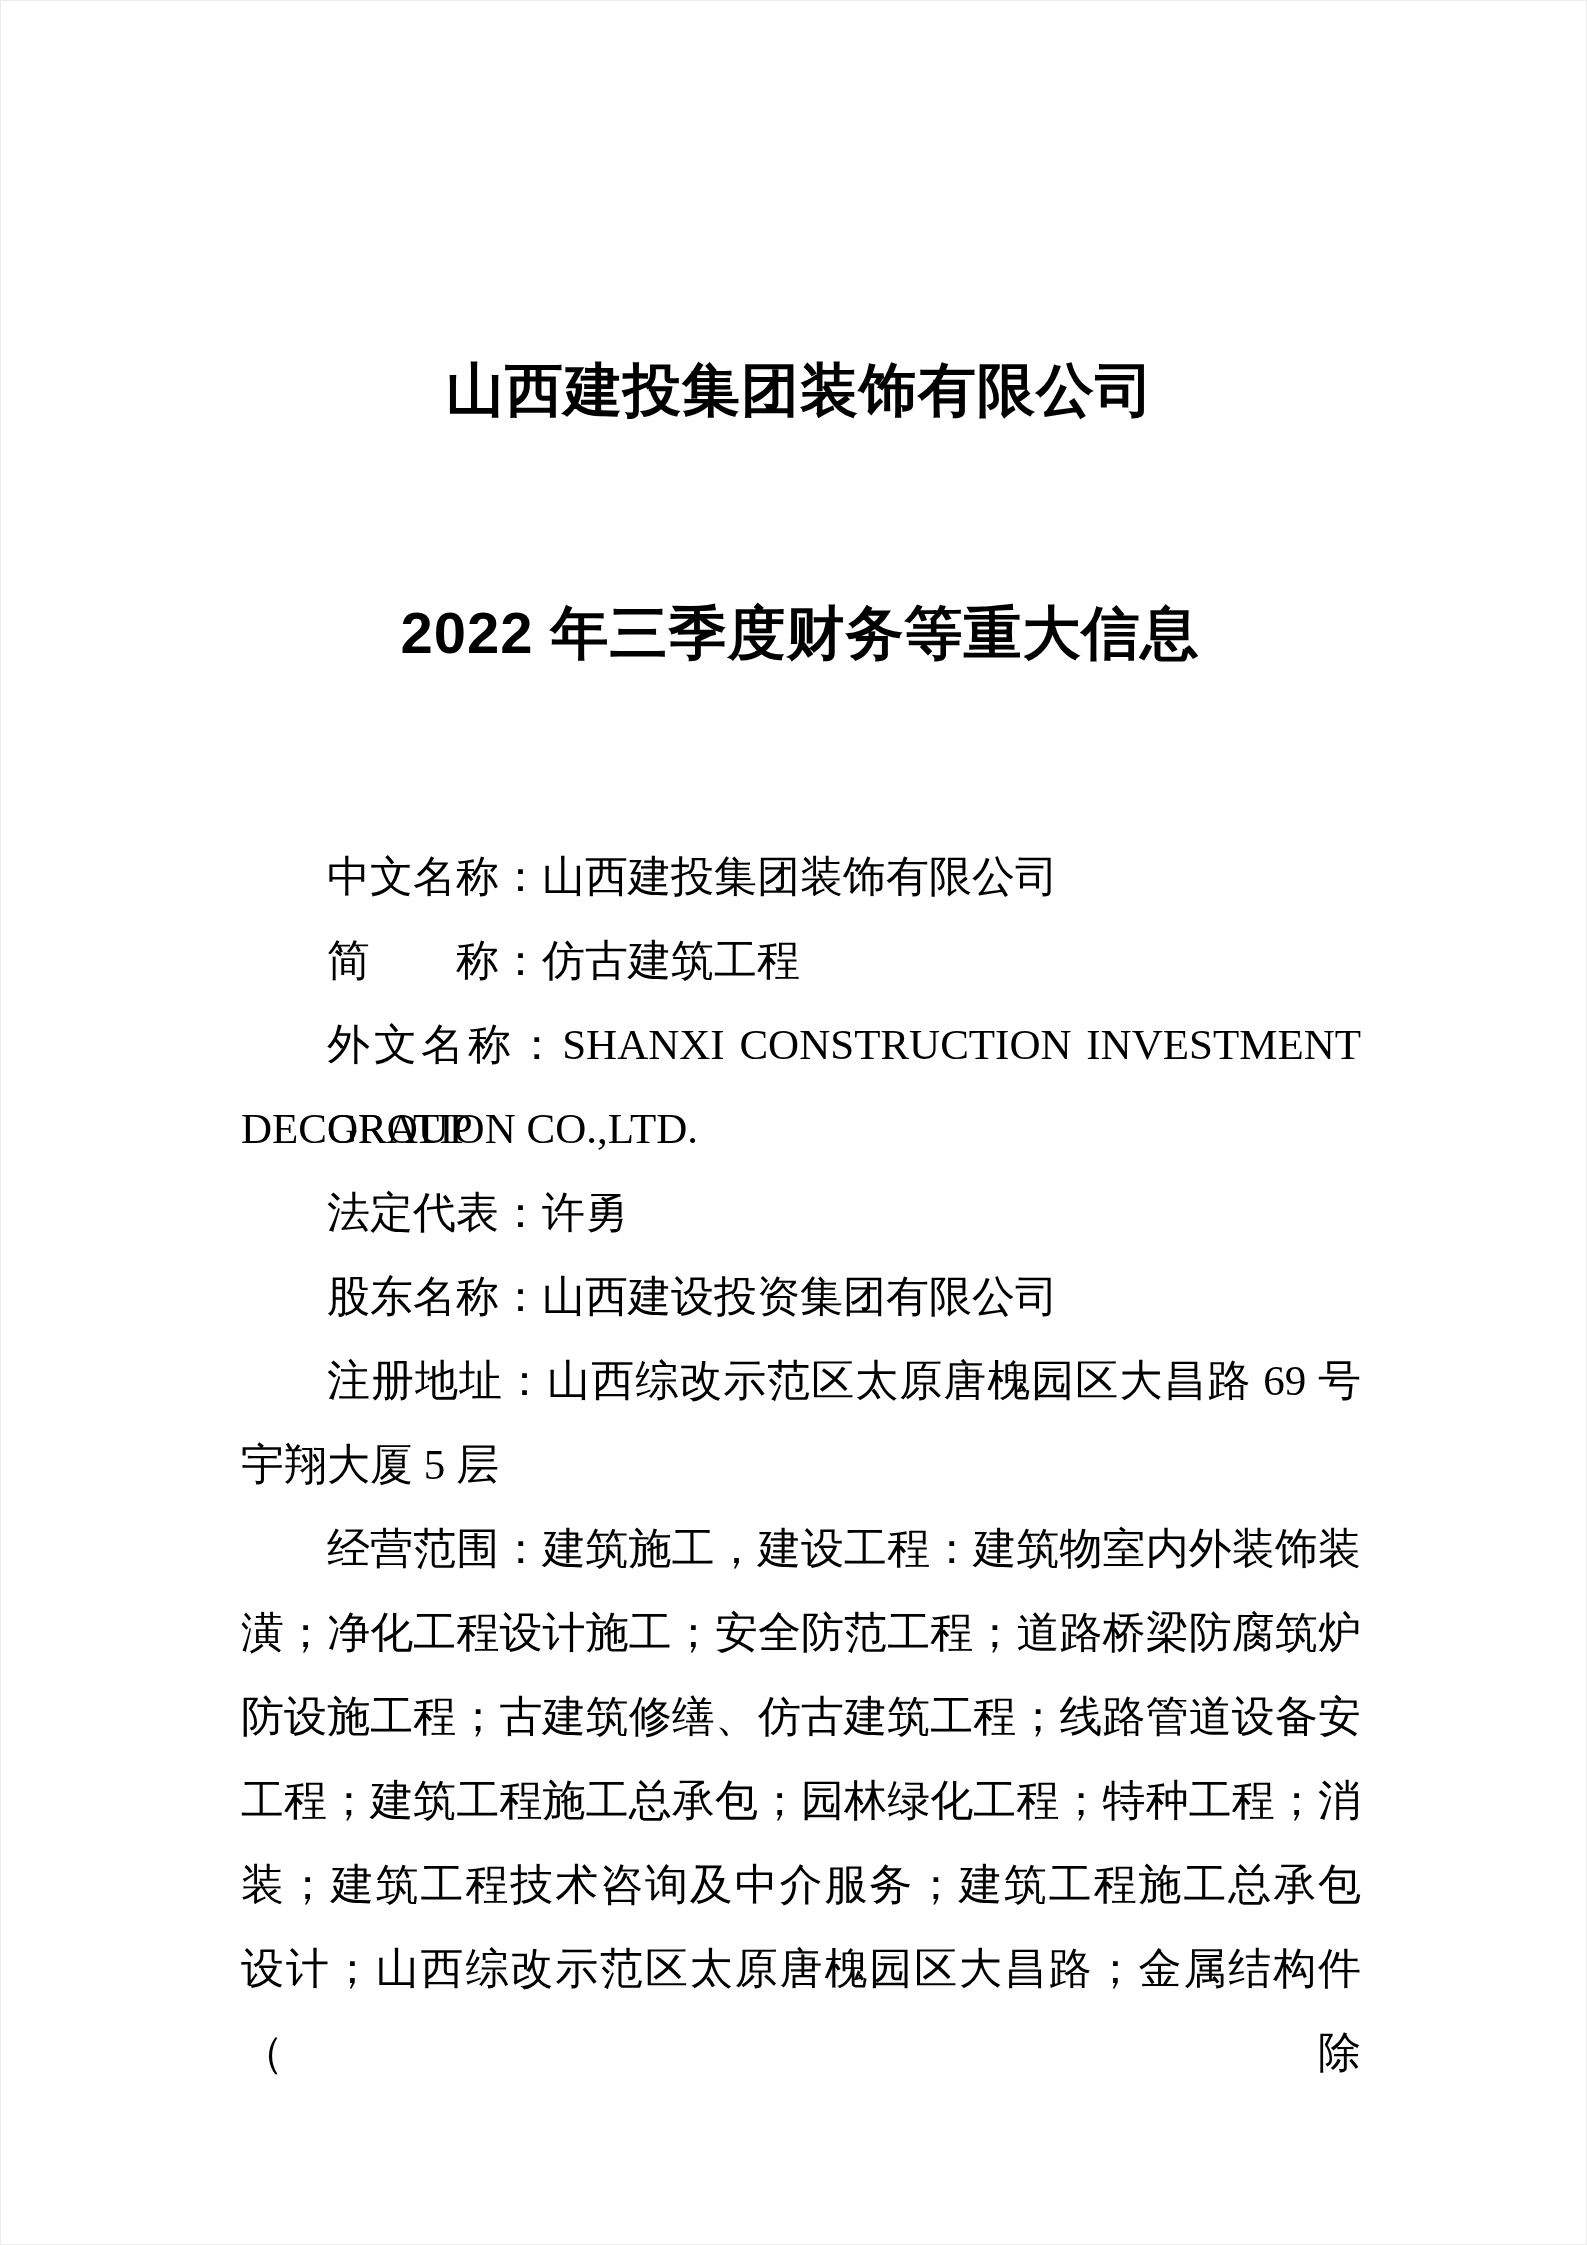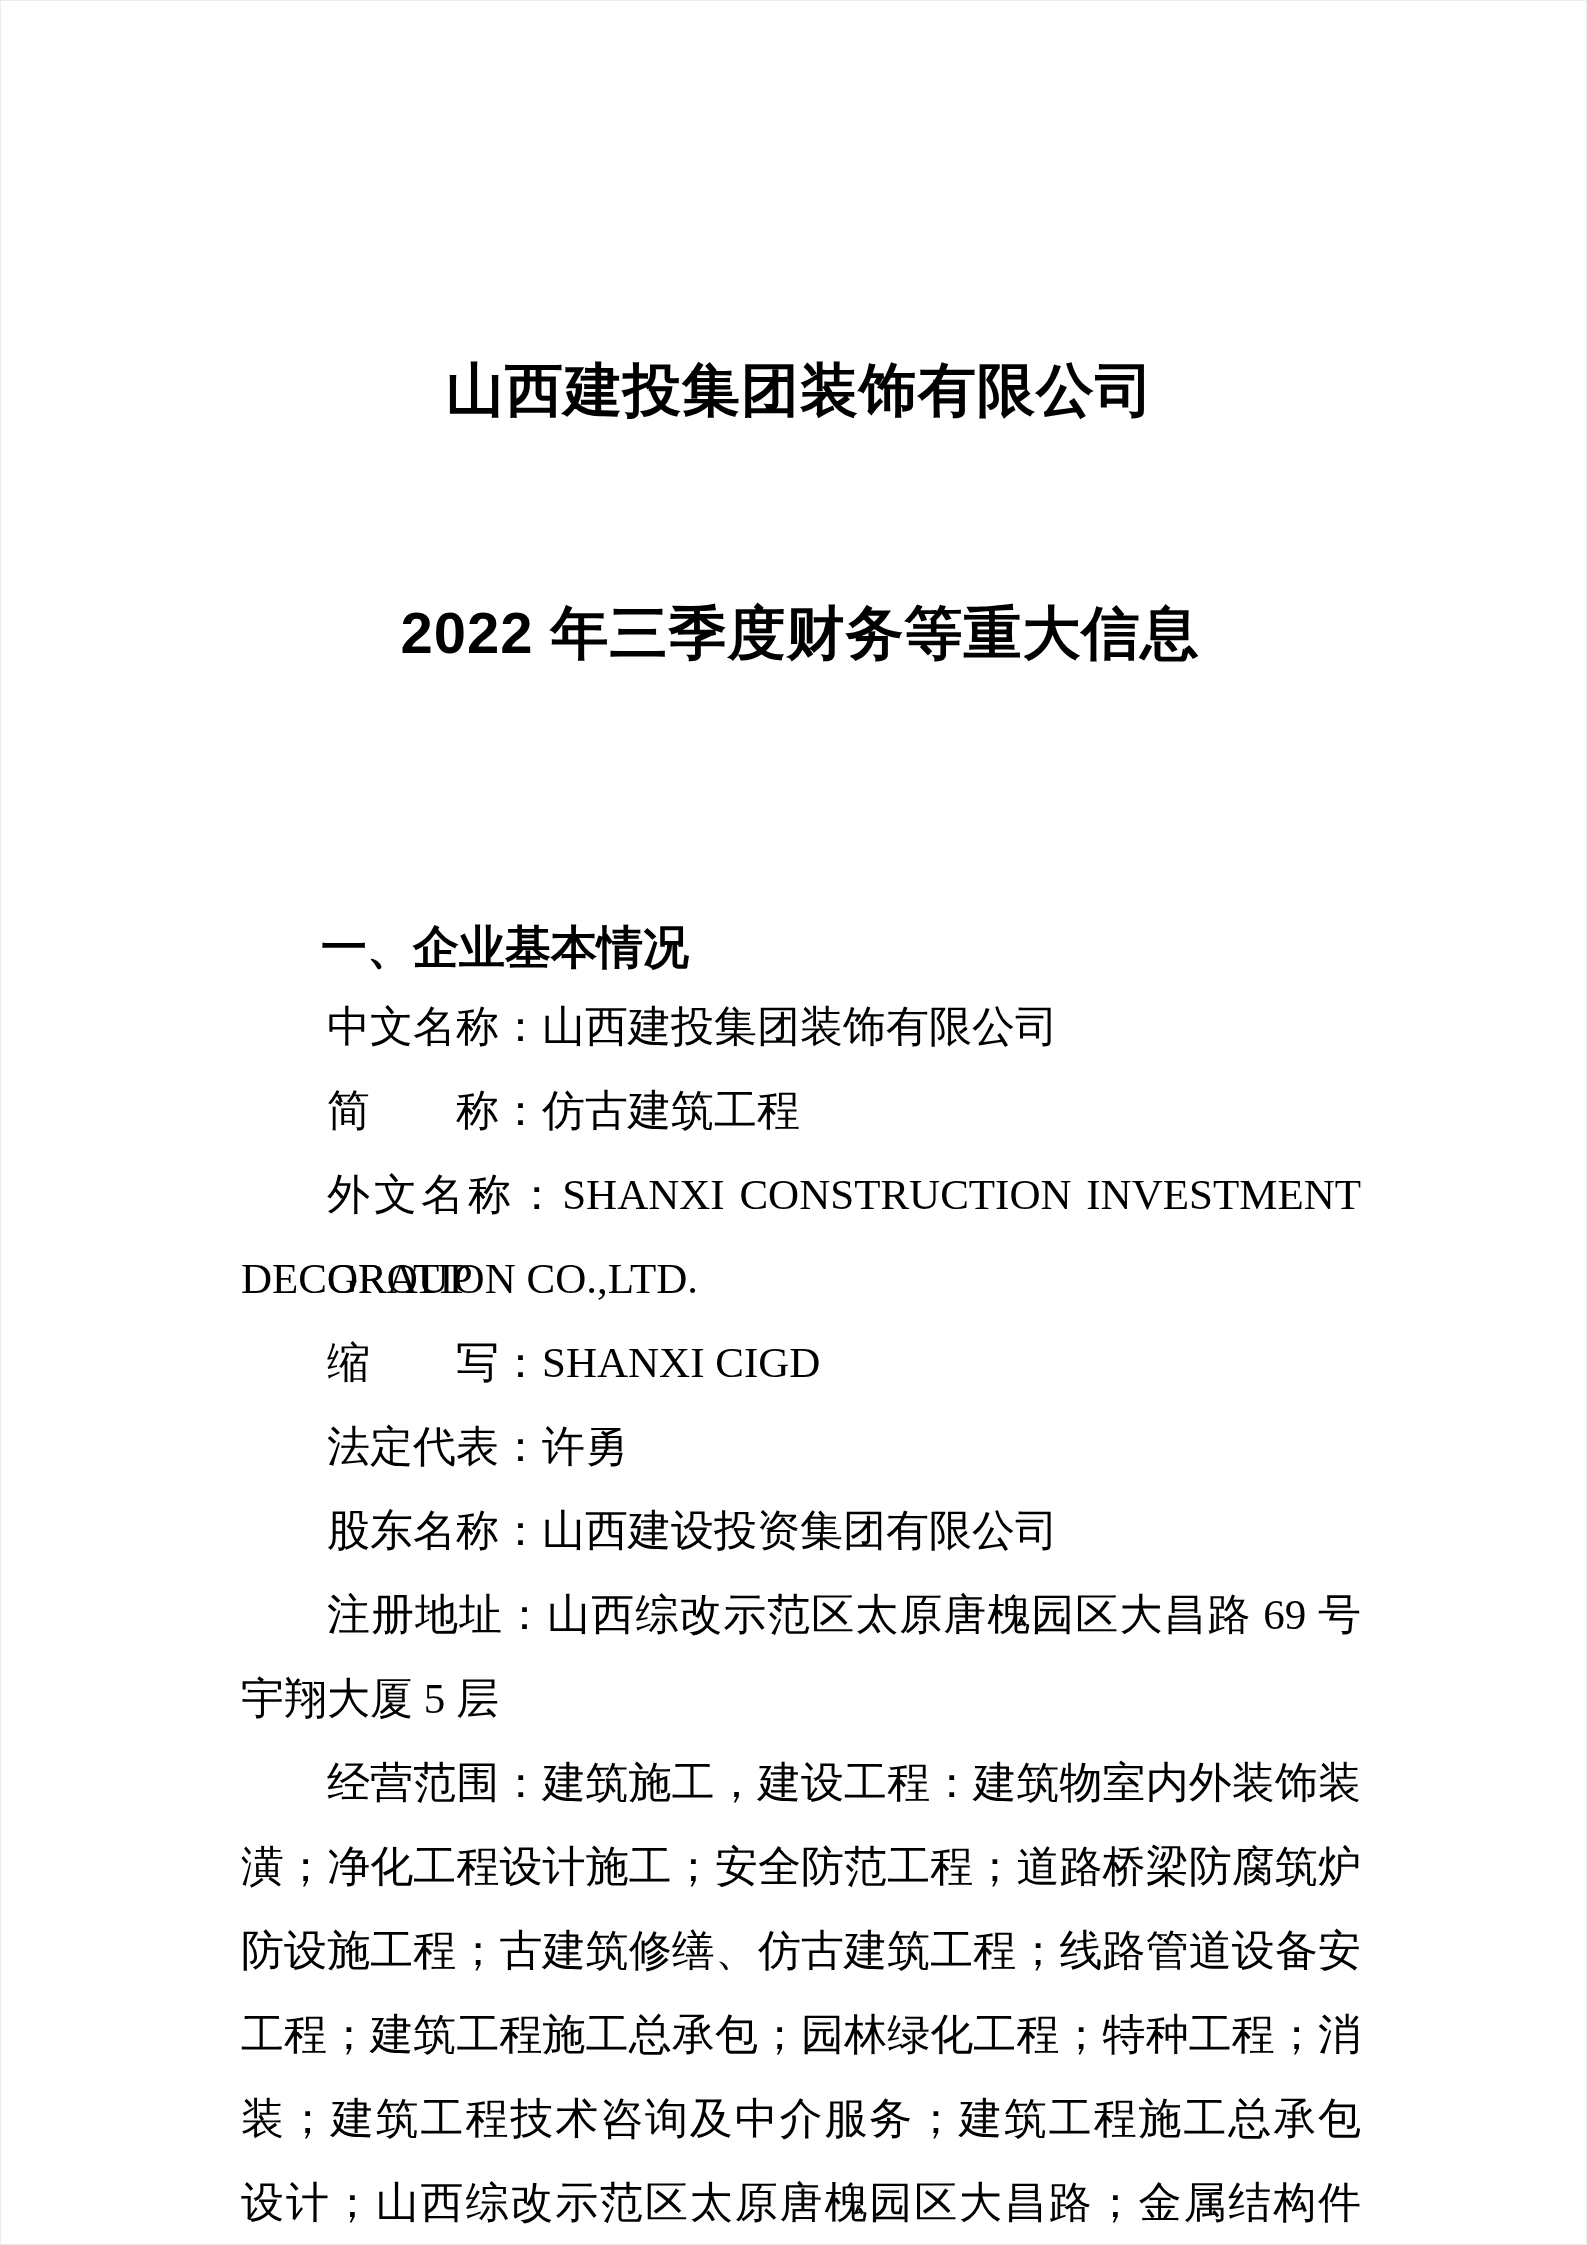--- a/index.html
+++ b/index.html
@@ -57,27 +57,25 @@
   }
 </style>
 </head>
 <body>
 
 <div class="page">
   <div class="title-block">
     <div>山西建投集团装饰有限公司</div>
     <div>2022 年三季度财务等重大信息</div>
   </div>
-  <div class="section-heading">一、企业基本情况</div>
   <div class="doc-body">
       <div class="body-line indent">中文名称：山西建投集团装饰有限公司</div>
       <div class="body-line indent">简　　称：仿古建筑工程</div>
       <div class="body-line indent stretch">外文名称：SHANXI CONSTRUCTION INVESTMENT GROUP</div>
       <div class="body-line">DECORATION CO.,LTD.</div>
-      <div class="body-line indent">缩　　写：SHANXI CIGD</div>
       <div class="body-line indent">法定代表：许勇</div>
       <div class="body-line indent">股东名称：山西建设投资集团有限公司</div>
       <div class="body-line indent stretch">注册地址：山西综改示范区太原唐槐园区大昌路 69 号</div>
       <div class="body-line">宇翔大厦 5 层</div>
       <div class="body-line indent stretch">经营范围：建筑施工，建设工程：建筑物室内外装饰装</div>
       <div class="body-line stretch">潢；净化工程设计施工；安全防范工程；道路桥梁防腐筑炉</div>
       <div class="body-line stretch">防设施工程；古建筑修缮、仿古建筑工程；线路管道设备安</div>
       <div class="body-line stretch">工程；建筑工程施工总承包；园林绿化工程；特种工程；消</div>
       <div class="body-line stretch">装；建筑工程技术咨询及中介服务；建筑工程施工总承包</div>
       <div class="body-line stretch">设计；山西综改示范区太原唐槐园区大昌路；金属结构件（除</div>

